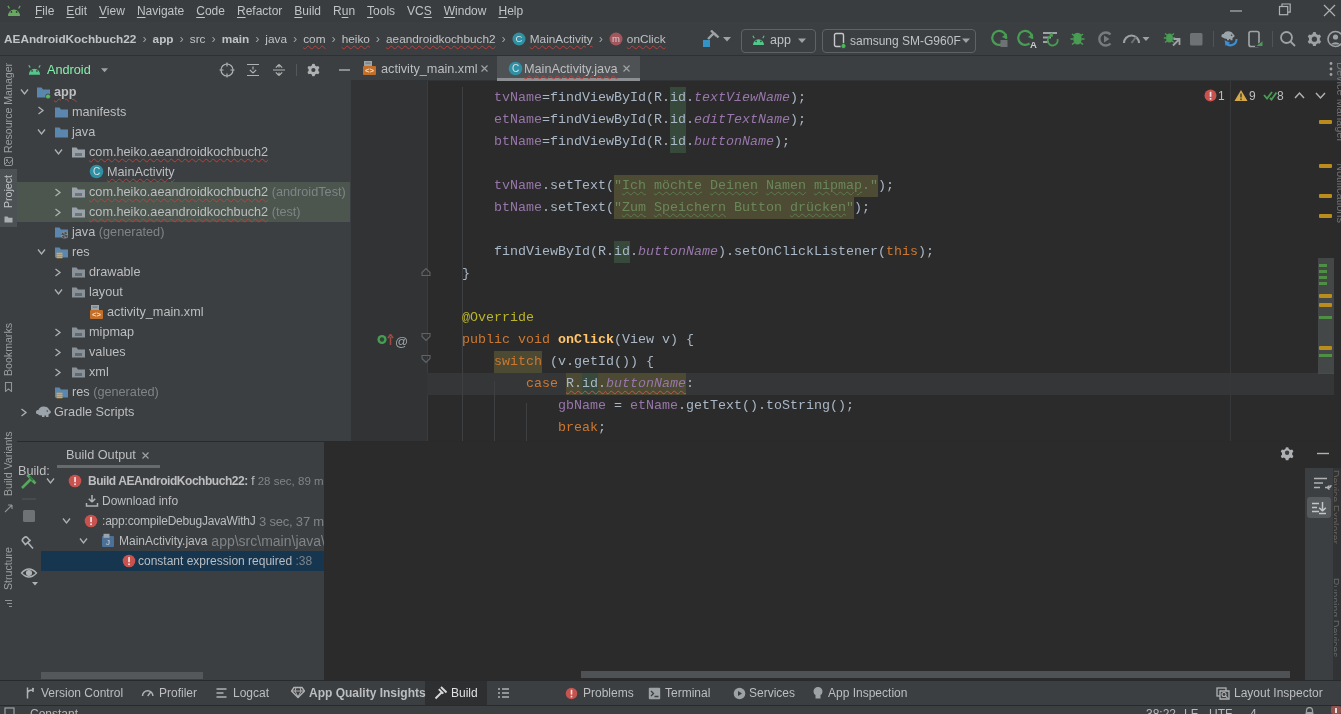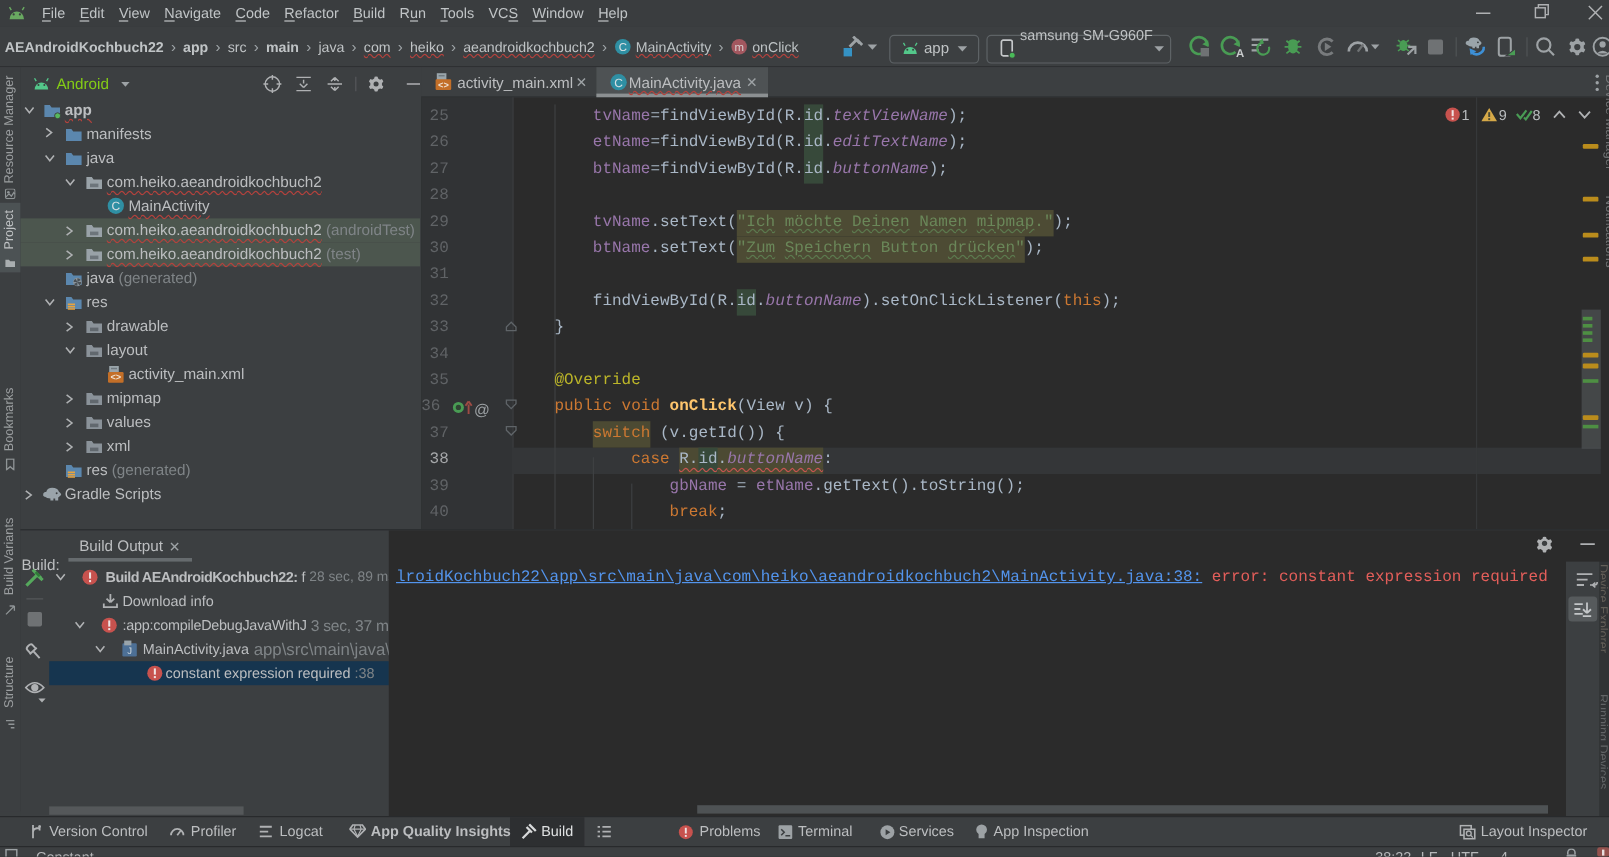--- a/index.html
+++ b/index.html
@@ -102,21 +102,21 @@
 <div class="abs" style="left:770px;top:33px;font-size:12.5px;color:#c0c3c5;">app</div>
 <svg class="abs" style="left:797px;top:37px" width="10" height="8" viewBox="0 0 10 8">
       <path d="M1 1.5 l4 4.5 4-4.5 z" fill="#9da2a5"></path>
     </svg>
 
 <div class="abs" style="left:822px;top:29px;width:152px;height:22px;border:1px solid #5e6366;border-radius:4px;"></div>
 <svg class="abs" style="left:833px;top:32px" width="13" height="17" viewBox="0 0 13 17">
   <rect x="1.5" y="1.5" width="9" height="13" rx="1.5" fill="none" stroke="#c6c9cb" stroke-width="1.4"></rect>
   <circle cx="10.5" cy="14" r="2.6" fill="#49ba58" stroke="#3c3f41" stroke-width="1"></circle>
 </svg>
-<div class="abs" style="left:850px;top:22px;font-size:12px;color:#c0c3c5;">samsung SM-G960F</div>
+<div class="abs" style="left:850px;top:34px;font-size:12px;color:#c0c3c5;">samsung SM-G960F</div>
 <svg class="abs" style="left:961px;top:37px" width="10" height="8" viewBox="0 0 10 8">
       <path d="M1 1.5 l4 4.5 4-4.5 z" fill="#9da2a5"></path>
     </svg>
 
 <svg class="abs" style="left:990px;top:29px" width="351px" height="20" viewBox="0 0 351 20">
 
   <g transform="translate(0,0)">
     <path d="M16.2 9.5 a7 7 0 1 0 -2.6 4.9" stroke="#499c54" stroke-width="2.2" fill="none"></path>
     <path d="M16.8 4.5 l0.3 5.7 -5.2-2.3 z" fill="#499c54"></path>
     <rect x="10.5" y="11" width="7" height="7" fill="#6f7274"></rect>
@@ -199,21 +199,21 @@
 <div class="abs" id="lstripe" style="left:0;top:56px;width:17px;height:620px;background:#3c3f41;border-right:1px solid #323537;"></div>
 
 <div class="abs" id="project" style="left:17px;top:56px;width:334px;height:385px;background:#3c3f41;"></div>
 
 <svg class="abs" style="left:27px;top:63px" width="15" height="13" viewBox="0 0 16 13">
   <path d="M3.4 4.5 L1.9 1.9 M12.6 4.5 L14.1 1.9" stroke="#53c78a" stroke-width="1.2" fill="none"></path>
   <path d="M2 12 a6 6.4 0 0 1 12 0 z" fill="#53c78a"></path>
   <circle cx="5.4" cy="8" r="0.9" fill="#3c3f41"></circle>
       <circle cx="10.6" cy="8" r="0.9" fill="#3c3f41"></circle>
 </svg>
-<div class="abs" style="left:47px;top:63px;font-size:12.7px;color:#84cc16;text-align:right;">Android</div>
+<div class="abs" style="left:47px;top:63px;font-size:12.7px;color:#86efac;text-align:right;">Android</div>
 <svg class="abs" style="left:100px;top:67px" width="9" height="7" viewBox="0 0 10 8">
       <path d="M1 1.5 l4 4.5 4-4.5 z" fill="#9da2a5"></path>
     </svg>
 <svg class="abs" style="left:219px;top:62px" width="132" height="16" viewBox="0 0 132 16">
   <g stroke="#afb1b3" fill="none" stroke-width="1.2">
     <circle cx="8" cy="8" r="6"></circle>
         <path d="M8 0.5 v4 M8 11.5 v4 M0.5 8 h4 M11.5 8 h4"></path>
     <path d="M28 2.5 h12 M28 13.5 h12 M34 4.5 v3 M34 11 l-3.2-3.2 M34 11 l3.2-3.2"></path>
     <path d="M60 2.5 l-3.2 3.2 M60 2.5 l3.2 3.2 M60 2.5 v3 M54 8 h12 M60 13.5 l-3.2-3.2 M60 13.5 l3.2-3.2 M60 13.5 v-3"></path>
   </g>
@@ -420,36 +420,20 @@
 <div class="abs" style="left:351px;top:81px;width:76px;height:360px;background:#313335;border-right:1px solid #3a3c3e;"></div>
 
 <div class="abs" style="left:427px;top:373px;width:907px;height:22px;background:#343638;"></div>
 
 <div class="abs" style="left:462px;top:87px;width:1px;height:354px;background:#3e4042;"></div>
 <div class="abs" style="left:494px;top:381px;width:1px;height:60px;background:#3e4042;"></div>
 <div class="abs" style="left:526px;top:403px;width:1px;height:38px;background:#3e4042;"></div>
 
 <div class="abs" style="left:1230px;top:81px;width:1px;height:360px;background:#36383a;"></div>
 
-<div class="abs mono" style="left:351px;top:87px;width:23px;text-align:right;font-size:13.333px;line-height:22px;color:#606366;white-space:pre;">25
-26
-27
-28
-29
-30
-31
-32
-33
-34
-35
-36<span style="letter-spacing:0"> </span>
-37
-<span style="color:#a6a8aa">38</span>
-39
-40</div>
 
 <svg class="abs" style="left:377px;top:333px" width="30" height="13" viewBox="0 0 30 13">
   <circle cx="5" cy="6.5" r="4.6" fill="#499c54"></circle>
       <circle cx="5" cy="6.5" r="2.2" fill="#2f4433"></circle>
   <path d="M13.5 12 v-8 M13.5 1.5 l-2.6 3.6 M13.5 1.5 l2.6 3.6" stroke="#9e4b44" stroke-width="1.6" fill="none"></path>
 </svg>
 <div class="abs" style="left:395px;top:334px;color:#9da2a5;font-size:13px;">@</div>
 
 <svg class="abs" style="left:420px;top:265px" width="12" height="12" viewBox="0 0 12 12">
       <path d="M2 7.5 L6 3.5 L10 7.5 v3 h-8 z" fill="none" stroke="#5f6468" stroke-width="1.1"></path>
@@ -590,21 +574,20 @@
         <rect x="6.2" y="3" width="1.7" height="5.2" fill="#efe3e3"></rect>
         <rect x="6.2" y="9.4" width="1.7" height="1.7" fill="#efe3e3"></rect>
       </svg>
   <div class="row" style="left:138px;top:551px;height:20px;">constant expression required<span class="grey">&nbsp;:38</span></div>
 </div>
 
 <div class="abs" style="left:41px;top:672px;width:162px;height:7px;background:#55585a;"></div>
 
 <div class="abs" style="left:324px;top:442px;width:1017px;height:238px;background:#2b2b2b;"></div>
 <div class="abs" style="left:581px;top:671px;width:709px;height:7px;background:#4e5254;"></div>
-<div class="abs mono" style="left:330px;top:471px;font-size:13.333px;line-height:22px;white-space:pre;"><span style="color:#5394ec;text-decoration:underline;">lroidKochbuch22\app\src\main\java\com\heiko\aeandroidkochbuch2\MainActivity.java:38:</span><span style="color:#e35e5a;"> error: constant expression required</span></div>
 
 <div class="abs" style="left:1305px;top:468px;width:28px;height:212px;background:#3c3f41;"></div>
 <div class="abs" style="left:1333px;top:468px;width:8px;height:212px;background:#313335;"></div>
 <div class="abs" style="left:1334px;top:470px;width:7px;height:100px;writing-mode:vertical-rl;font-size:10.5px;color:#8d8376;opacity:0.55;overflow:hidden;">Device Explorer</div>
 <div class="abs" style="left:1334px;top:578px;width:7px;height:95px;writing-mode:vertical-rl;font-size:10.5px;color:#8a8d8f;opacity:0.55;overflow:hidden;">Running Devices</div>
 
 <svg class="abs" style="left:1311px;top:474px" width="22" height="18" viewBox="0 0 22 18">
   <path d="M3 4.5 h13 M3 9 h9 M3 13.5 h6" stroke="#afb1b3" stroke-width="1.5"></path>
   <path d="M14 13.5 h4 q2 0 2-2.5 M18.5 15.5 l-2.5-2 2.5-2" stroke="#afb1b3" stroke-width="1.3" fill="none"></path>
 </svg>

